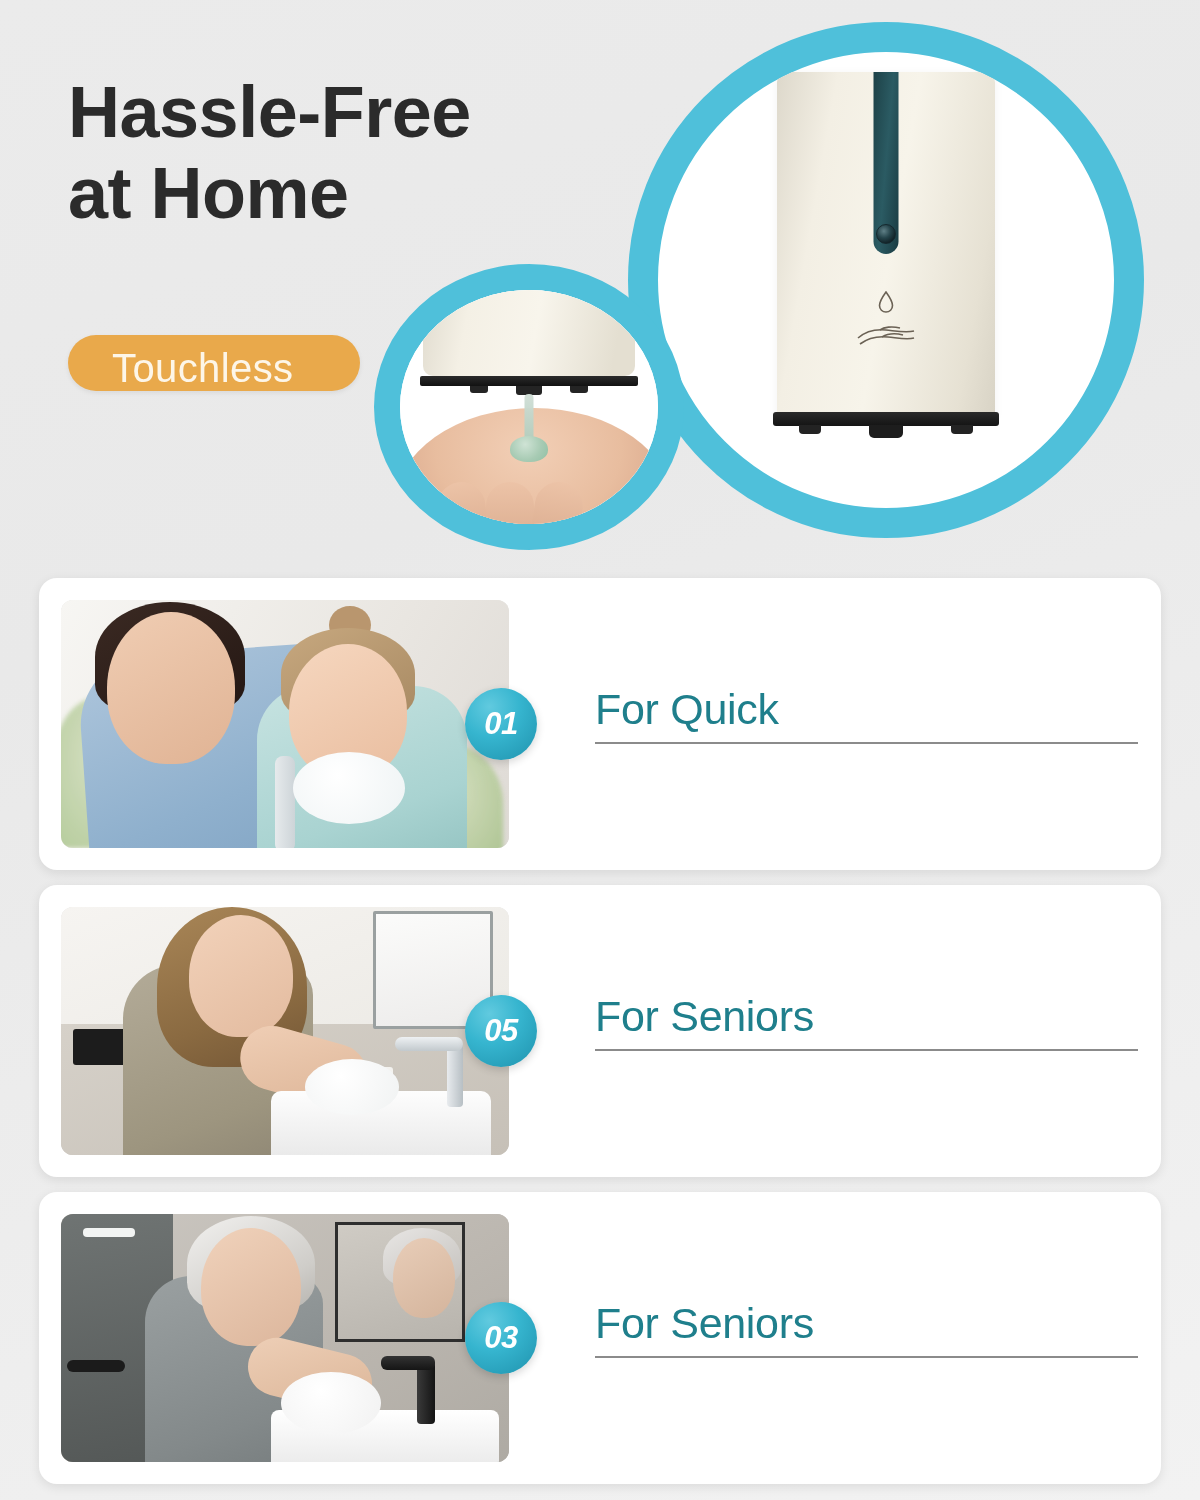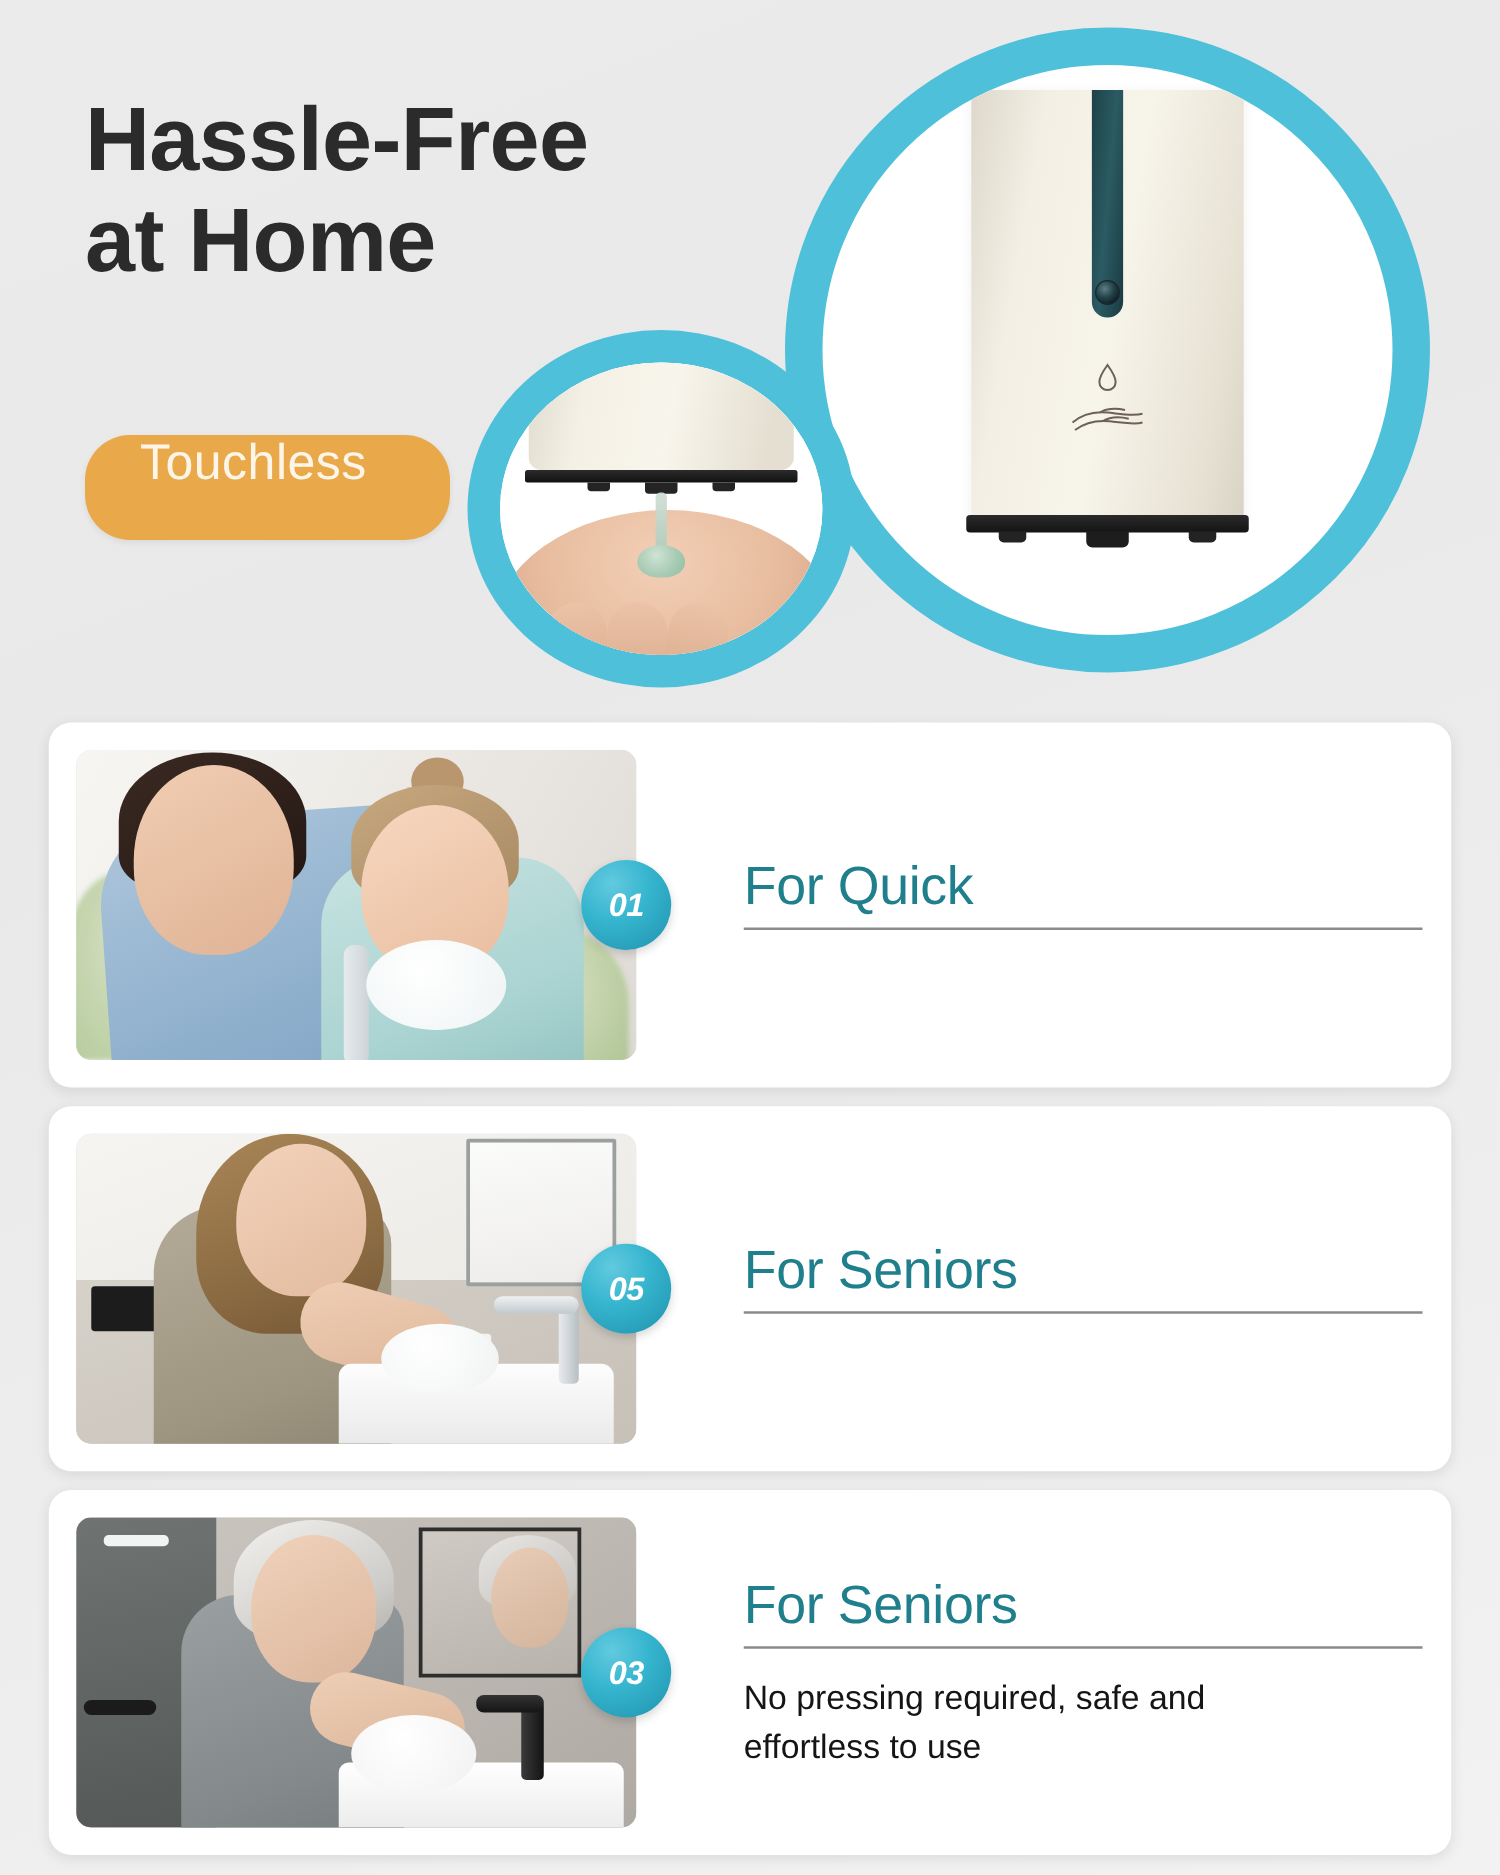--- a/index.html
+++ b/index.html
@@ -30,27 +30,27 @@
     line-height: 1.12;
     letter-spacing: -0.5px;
     color: #2b2b2b;
     white-space: pre-line;
     z-index: 6;
   }
 
   .touchless-badge {
     position: absolute;
     left: 68px;
-    top: 348px;
-    height: 84px;
+    top: 335px;
+    height: 56px;
     min-width: 292px;
     border-radius: 36px;
     background: #e9a94b;
     display: flex;
-    align-items: flex-start;
+    align-items: flex-end;
     padding: 0 44px;
     z-index: 5;
     box-shadow: 0 2px 5px rgba(0,0,0,0.07);
   }
   .touchless-badge span {
     font-size: 40px;
     color: #fdf6e8;
     font-weight: 400;
     letter-spacing: 0.4px;
   }
@@ -293,21 +293,21 @@
     height: 72px;
     border-radius: 50%;
     background: radial-gradient(circle at 34% 26%, #61cadf 0%, #36b5cf 42%, #1f92ad 100%);
     display: flex;
     align-items: center;
     justify-content: center;
     z-index: 4;
     box-shadow: 0 3px 8px rgba(0,0,0,0.16);
   }
   .num-bubble span {
-    font-size: 26px;
+    font-size: 31px;
     font-weight: 700;
     font-style: italic;
     color: #ffffff;
     letter-spacing: -0.5px;
   }
 
   .card-text {
     flex: 1;
     padding-left: 86px;
     padding-right: 8px;
@@ -521,18 +521,16 @@
         <div class="faucet3-arm"></div>
         <div class="foam3"></div>
       </div>
     </div>
     <div class="num-bubble">
       <span>03</span>
     </div>
     <div class="card-text">
       <div class="card-title">For Seniors</div>
       <div class="card-rule"></div>
-      <div class="card-desc">No pressing required, safe and
-effortless to use</div>
     </div>
   </article>
 
 </section>
 
 </body></html>

